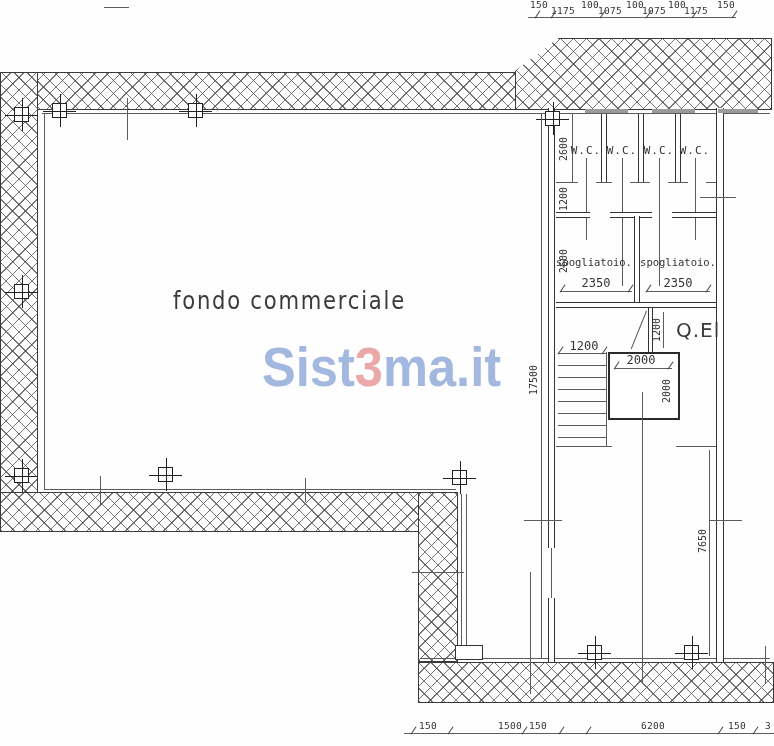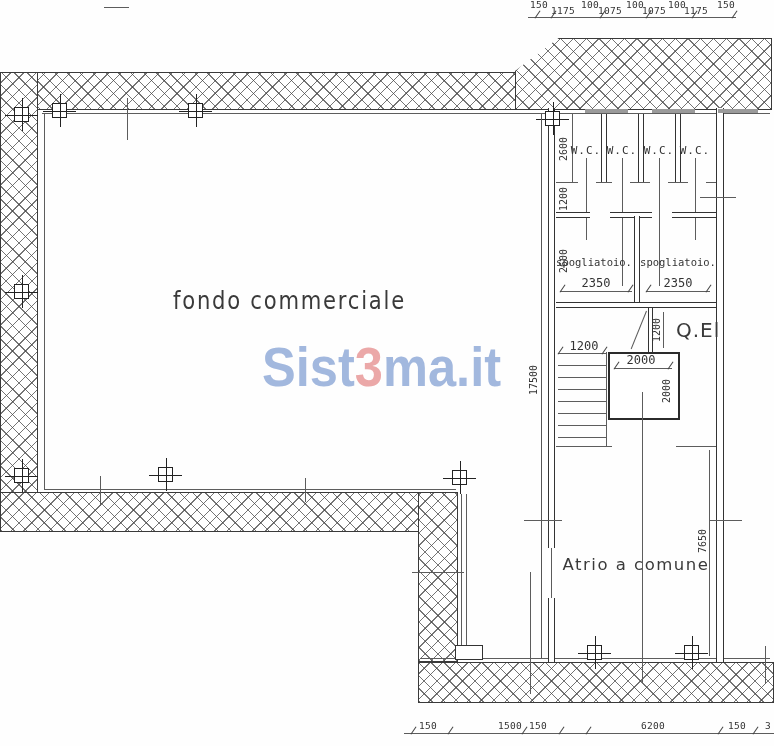--- a/index.html
+++ b/index.html
@@ -133,21 +133,20 @@
   <span class="lbl vdim" style="left:667px;top:391px;">2000</span>
   <div class="vline thin" style="left:642px;top:392px;height:291px;"></div>
   <div class="vline thin" style="left:646px;top:311px;height:41px;transform:rotate(22deg);transform-origin:top center;"></div>
   <div class="dwall-v" style="left:648px;top:308px;width:3px;height:44px;"></div>
   <span class="lbl vdim" style="left:657px;top:330px;">1200</span>
   <div class="vline thin" style="left:663px;top:312px;height:36px;"></div>
   <span class="room" style="left:676px;top:320px;font-size:20px;letter-spacing:1px;">Q.El</span>
   <div class="hline thin" style="left:556px;top:446px;width:56px;"></div>
   <div class="hline thin" style="left:676px;top:446px;width:40px;"></div>
 
-  <span class="room" style="left:556px;top:557px;width:160px;text-align:center;font-size:16.5px;letter-spacing:1.5px;">Atrio a comune</span>
   <span class="lbl vdim" style="left:703px;top:541px;">7650</span>
   <div class="vline thin" style="left:709px;top:450px;height:206px;"></div>
   <div class="hline thin" style="left:700px;top:197px;width:36px;"></div>
   <div class="hline thin" style="left:710px;top:520px;width:32px;"></div>
   <div class="hline thin" style="left:524px;top:520px;width:38px;"></div>
   <div class="hline thin" style="left:412px;top:572px;width:52px;"></div>
   <div class="vline thin" style="left:530px;top:572px;height:122px;"></div>
   <div class="vline thin" style="left:765px;top:646px;height:38px;"></div>
 
   <div class="vline thin" style="left:100px;top:476px;height:30px;"></div>

